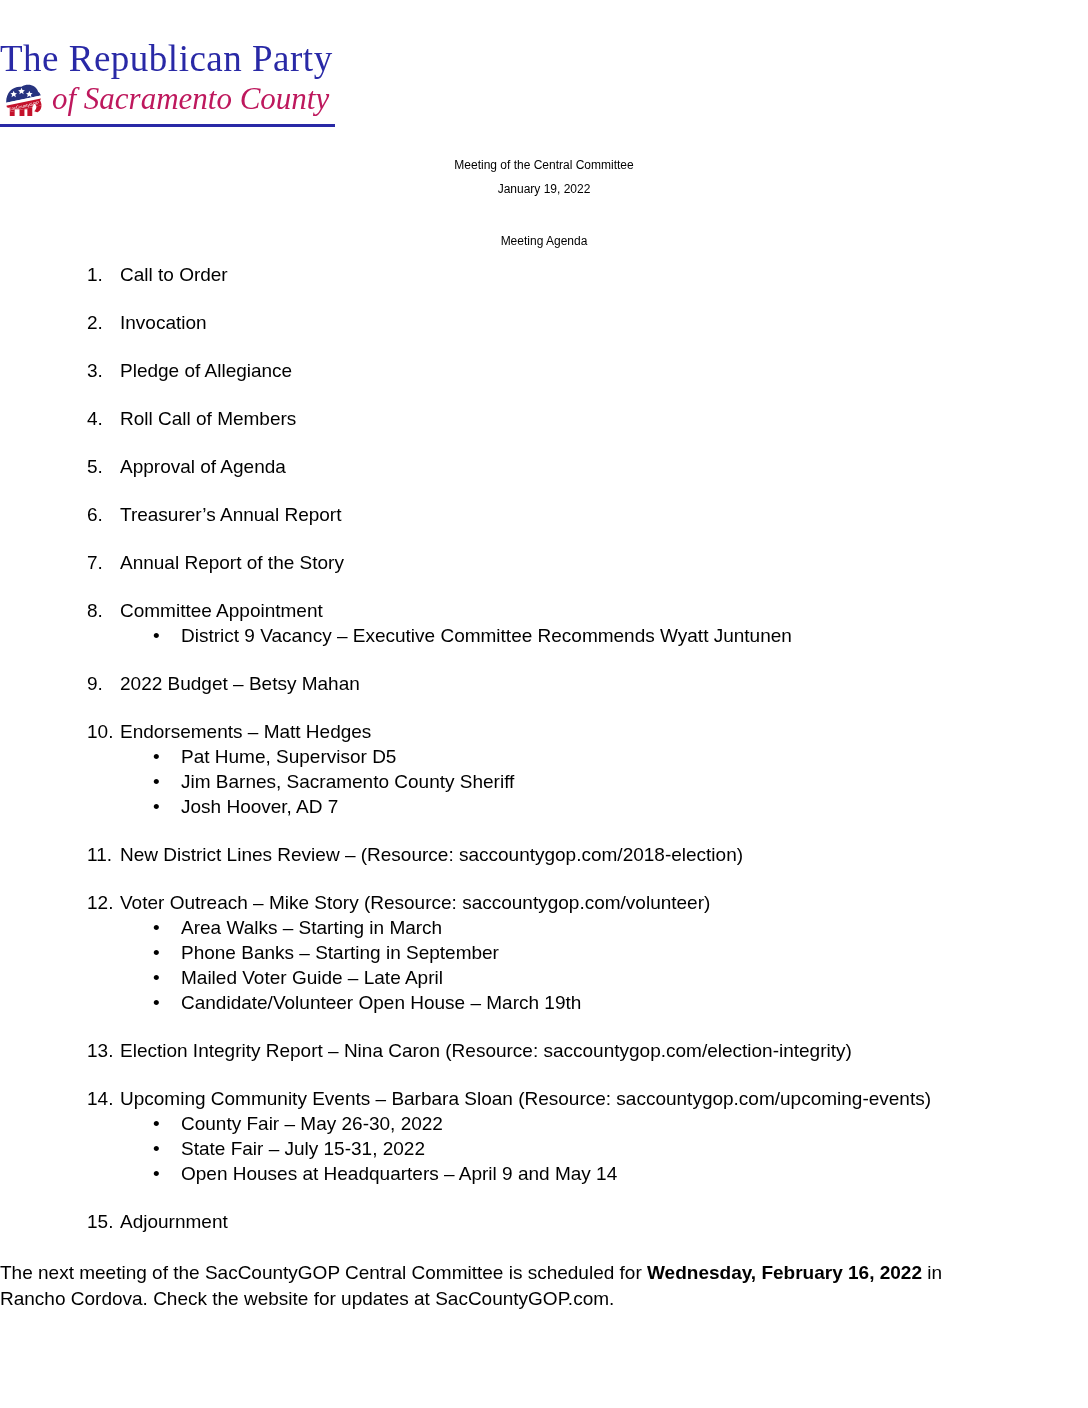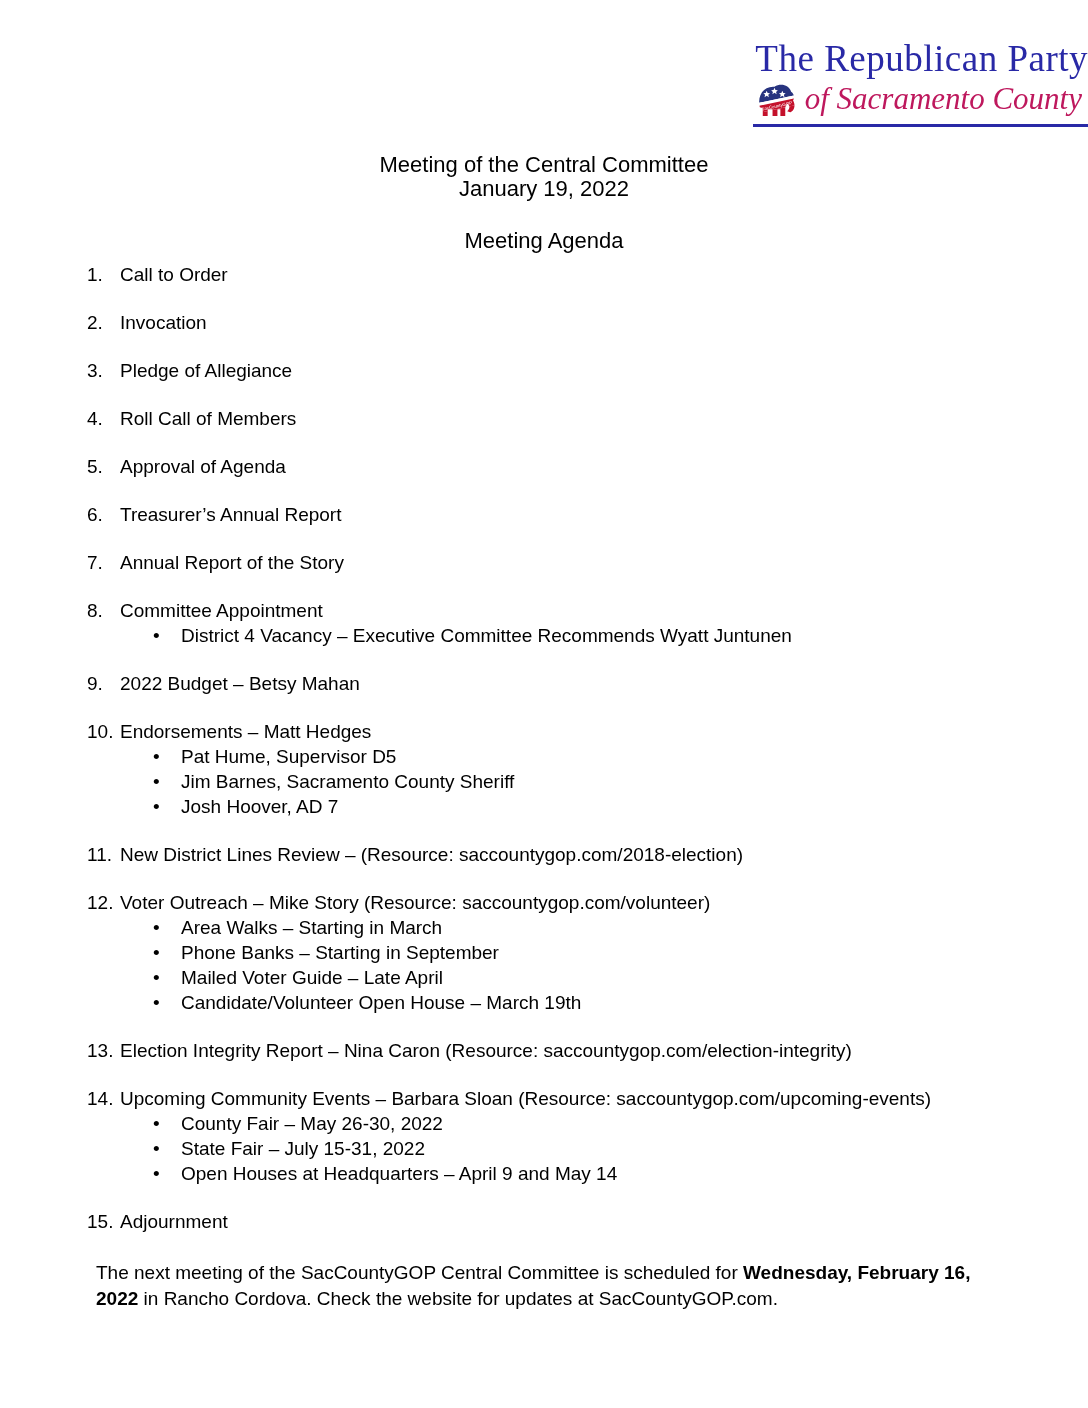--- a/index.html
+++ b/index.html
@@ -1,49 +1,49 @@
 <!DOCTYPE html>
 <html><head>
 <meta charset="utf-8">
 <style>
   * { margin:0; padding:0; box-sizing:border-box; }
   html,body { width:1088px; height:1408px; background:#ffffff; overflow:hidden; }
   body { font-family:"Liberation Sans", sans-serif; color:#000000; }
   .page { width:1088px; height:1408px; padding-top:38px; }
 
   
-  .doc-header { text-align:right; }
+  .doc-header { text-align:left; }
   .org-title {
     font-family:"Liberation Serif", serif;
     font-size:37px; line-height:42px; color:#2929A6; letter-spacing:0.5px;
   }
   .brand-row {
     display:inline-flex; align-items:center; gap:7px;
     border-bottom:3px solid #2929A6; padding-bottom:3px; margin-top:-2px;
   }
   .logo-box { width:43px; height:43px; display:block; }
   .org-subtitle {
     font-family:"Liberation Serif", serif; font-style:italic;
     font-size:31px; line-height:36px; color:#be185d; padding:0 6px 2px 2px;
   }
 
   
-  .meeting-heading { text-align:center; margin-top:26px; font-size:22px; line-height:24px; }
+  .meeting-heading { text-align:center; margin-top:26px; font-size:12px; line-height:24px; }
   .agenda-heading { font-weight:normal; margin-top:28px; }
 
   
   .agenda { margin-top:12px; padding-left:87px; font-size:19px; }
   .item { margin-bottom:28px; line-height:20px; }
   .num { display:inline-block; width:33px; }
   .sub { padding-left:66px; margin-top:5px; line-height:20px; }
   .dot { display:inline-block; width:28px; }
 
   
   .closing {
-    margin-top:24px; padding-left:96px; width:985px;
+    margin-top:24px; width:985px;
     font-size:19px; line-height:26px;
   }
   .closing .b { font-weight:bold; }
 </style>
 </head>
 <body>
 
 <div class="page">
 
   <header class="doc-header">
@@ -106,21 +106,21 @@
     <div class="item">
       <span class="num">6.</span><span class="txt">Treasurer’s Annual Report</span>
     </div>
 
     <div class="item">
       <span class="num">7.</span><span class="txt">Annual Report of the Story</span>
     </div>
 
     <div class="item">
       <div><span class="num">8.</span><span class="txt">Committee Appointment</span></div>
-      <div class="sub"><span class="dot">•</span><span>District 4 Vacancy – Executive Committee Recommends Wyatt Juntunen</span></div>
+      <div class="sub"><span class="dot">•</span><span>District 9 Vacancy – Executive Committee Recommends Wyatt Juntunen</span></div>
     </div>
 
     <div class="item">
       <span class="num">9.</span><span class="txt">2022 Budget – Betsy Mahan</span>
     </div>
 
     <div class="item">
       <div><span class="num">10.</span><span class="txt">Endorsements – Matt Hedges</span></div>
       <div class="sub"><span class="dot">•</span><span>Pat Hume, Supervisor D5</span></div>
       <div class="sub"><span class="dot">•</span><span>Jim Barnes, Sacramento County Sheriff</span></div>

